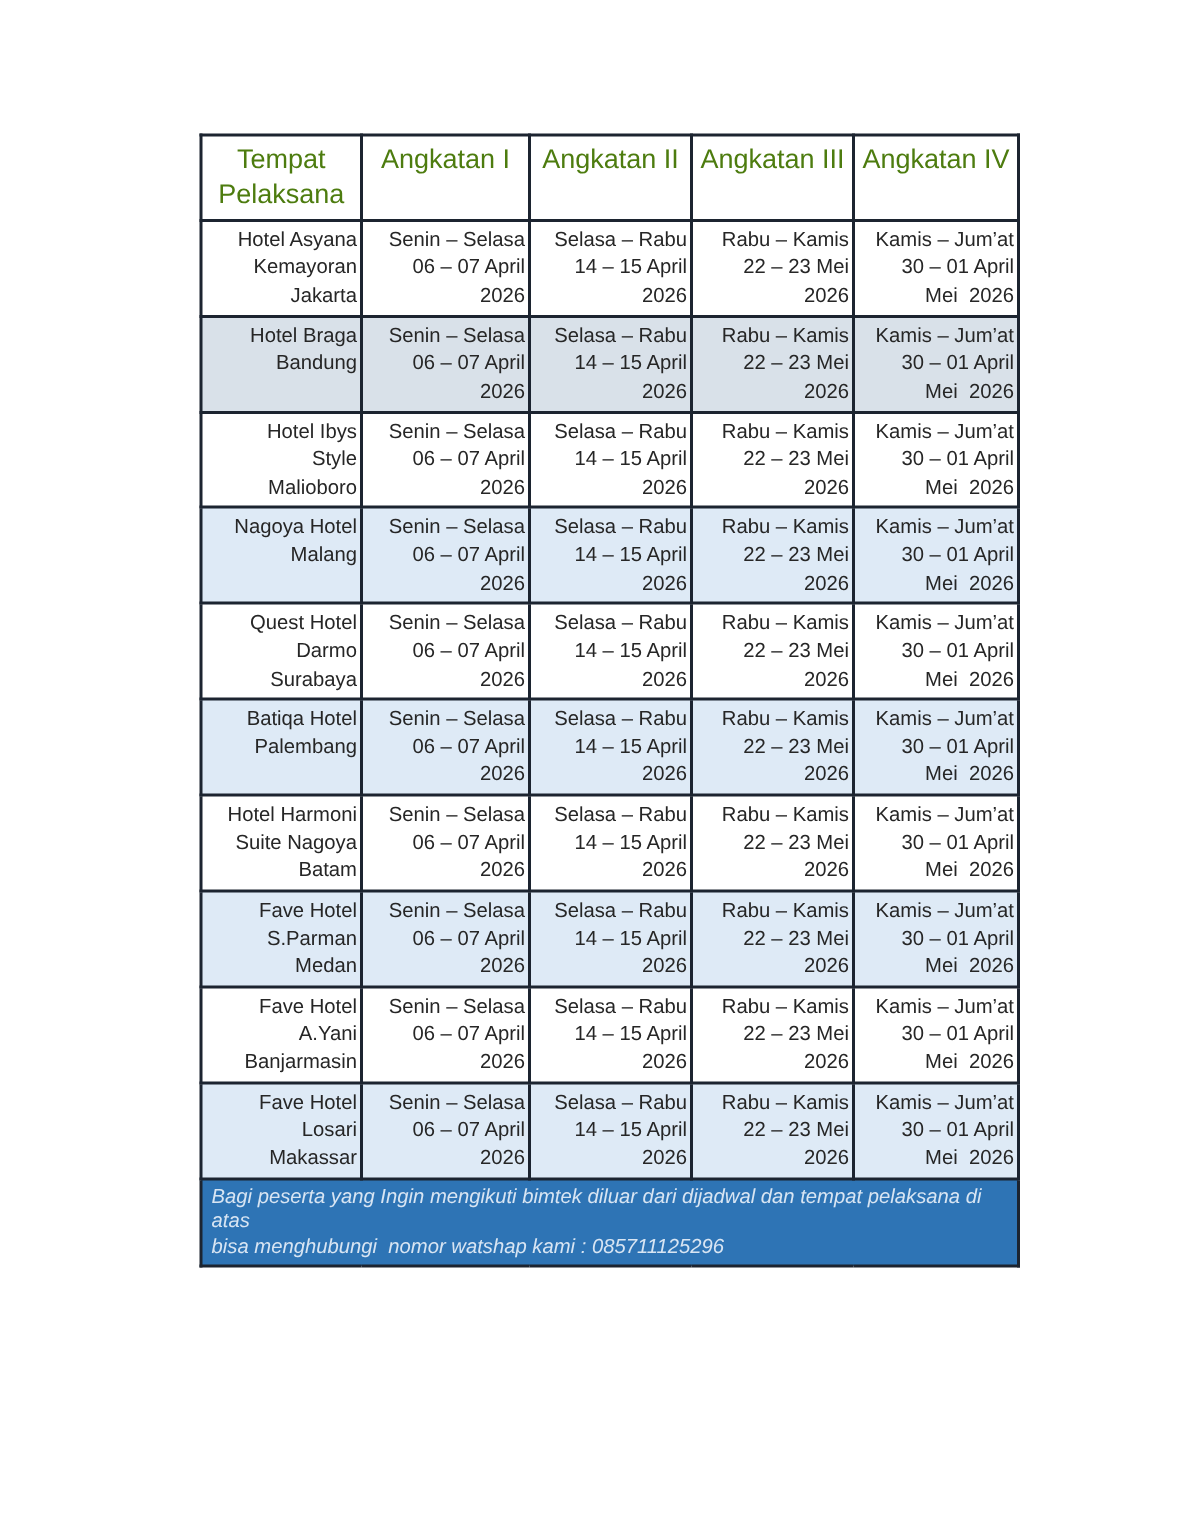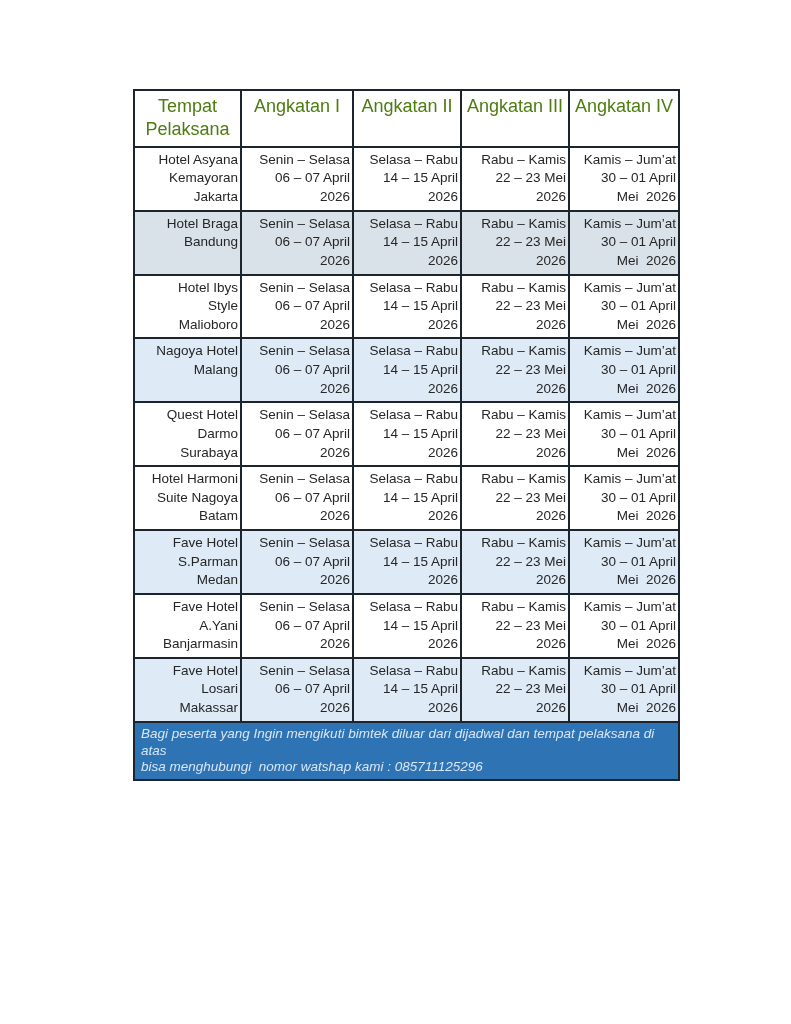--- a/index.html
+++ b/index.html
@@ -179,20 +179,36 @@
           <td>Selasa – Rabu
 14 – 15 April
 2026</td>
           <td>Rabu – Kamis
 22 – 23 Mei
 2026</td>
           <td>Kamis – Jum’at
 30 – 01 April
 Mei  2026</td>
         </tr>
+        <tr class="shade-blue">
+          <td>Batiqa Hotel
+Palembang</td>
+          <td>Senin – Selasa
+06 – 07 April
+2026</td>
+          <td>Selasa – Rabu
+14 – 15 April
+2026</td>
+          <td>Rabu – Kamis
+22 – 23 Mei
+2026</td>
+          <td>Kamis – Jum’at
+30 – 01 April
+Mei  2026</td>
+        </tr>
         <tr>
           <td>Hotel Harmoni
 Suite Nagoya
 Batam</td>
           <td>Senin – Selasa
 06 – 07 April
 2026</td>
           <td>Selasa – Rabu
 14 – 15 April
 2026</td>

